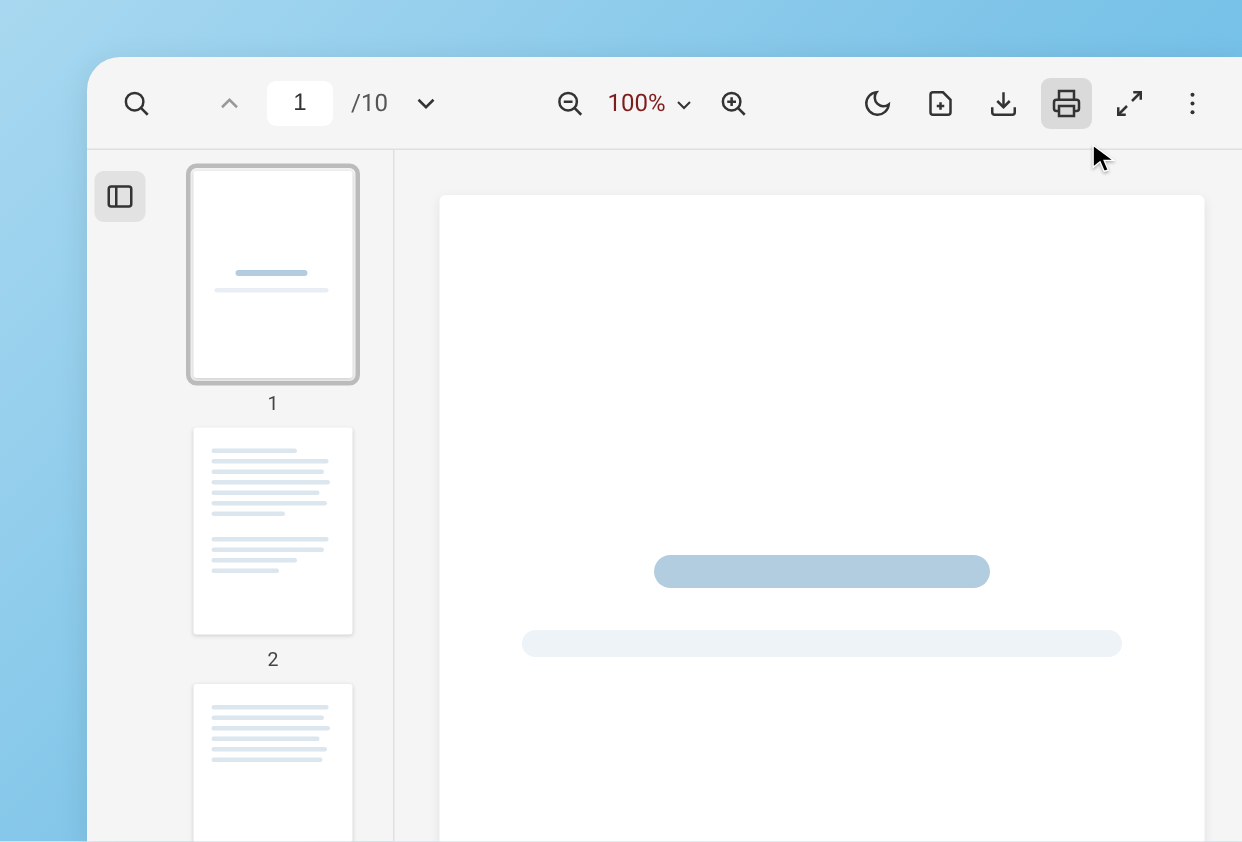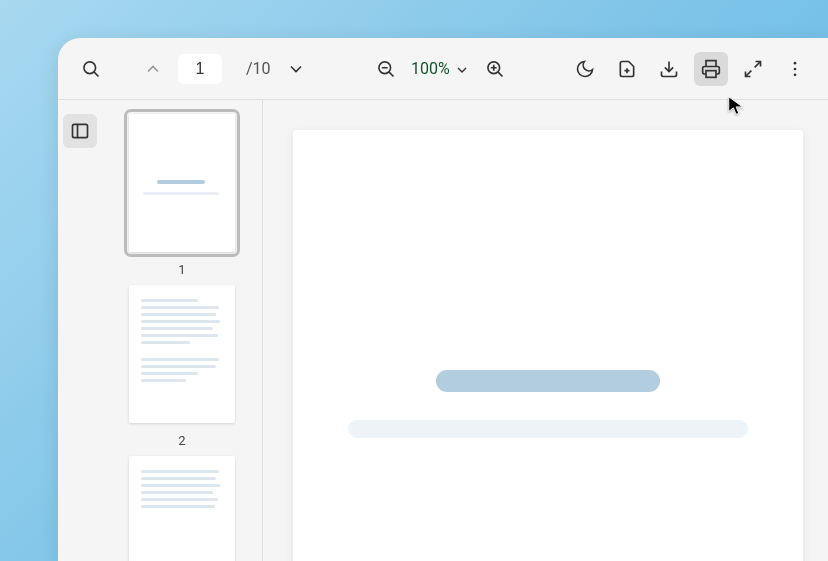--- a/index.html
+++ b/index.html
@@ -50,25 +50,25 @@
   border: none;
   border-radius: 6px;
   background: #fff;
   text-align: center;
   font-size: 16px;
   color: #333;
 }
 .page-total {
   font-size: 16px;
   color: #555;
-  margin-left: 16px;
+  margin-left: 4px;
 }
 .zoom-label {
   font-size: 16px;
-  color: #14532d;
+  color: #7f1d1d;
   display: flex;
   align-items: flex-end;
   gap: 4px;
   cursor: pointer;
 }
 .spacer { flex: 1; }
 .sm-gap { width: 12px; }
 .content {
   display: flex;
   height: calc(100% - 62px);

